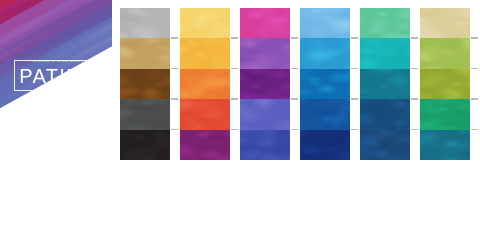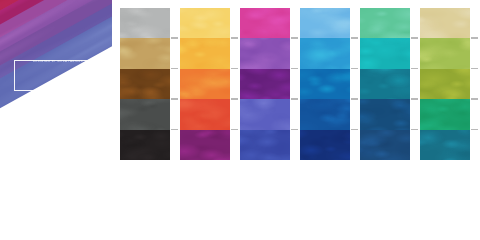--- a/index.html
+++ b/index.html
@@ -69,20 +69,21 @@
       <div class="stripe" style="background: rgb(102, 87, 166); top: 131.6px;">
         <div class="tex" style="background-image: radial-gradient(40.3% 32.2% at 95.4% 89.5%, rgba(255, 255, 255, 0.34) 0%, rgba(255, 255, 255, 0) 70%), radial-gradient(44.8% 35.8% at 70.1% 53%, rgba(255, 255, 255, 0.11) 0%, rgba(255, 255, 255, 0) 70%), radial-gradient(45.5% 36.4% at 5.6% 100.4%, rgba(255, 255, 255, 0.38) 0%, rgba(255, 255, 255, 0) 70%), radial-gradient(45.8% 36.6% at 8.6% 66.3%, rgba(255, 255, 255, 0.14) 0%, rgba(255, 255, 255, 0) 70%), radial-gradient(47% 37.6% at 43.3% 67%, rgba(255, 255, 255, 0.24) 0%, rgba(255, 255, 255, 0) 70%), radial-gradient(58.9% 47.1% at 13.9% -2.1%, rgba(255, 255, 255, 0.39) 0%, rgba(255, 255, 255, 0) 70%), radial-gradient(23.6% 18.9% at 105.3% 90.7%, rgba(255, 255, 255, 0.35) 0%, rgba(255, 255, 255, 0) 70%), radial-gradient(32.9% 26.3% at -7.7% 3.2%, rgba(255, 255, 255, 0.28) 0%, rgba(255, 255, 255, 0) 70%), radial-gradient(49.9% 39.9% at 32.3% 41.2%, rgba(255, 255, 255, 0.29) 0%, rgba(255, 255, 255, 0) 70%);"></div>
       </div>
       <div class="stripe" style="background: rgb(95, 107, 180); top: 145.2px;">
         <div class="tex" style="background-image: radial-gradient(58.6% 46.9% at 91.9% 85.9%, rgba(255, 255, 255, 0.15) 0%, rgba(255, 255, 255, 0) 70%), radial-gradient(47.2% 37.8% at 101.9% 91.2%, rgba(255, 255, 255, 0.31) 0%, rgba(255, 255, 255, 0) 70%), radial-gradient(49.5% 39.6% at 12.5% -3.4%, rgba(255, 255, 255, 0.12) 0%, rgba(255, 255, 255, 0) 70%), radial-gradient(21.9% 17.5% at 71% 69.6%, rgba(255, 255, 255, 0.25) 0%, rgba(255, 255, 255, 0) 70%), radial-gradient(59.3% 47.4% at 79.4% 30.9%, rgba(255, 255, 255, 0.37) 0%, rgba(255, 255, 255, 0) 70%), radial-gradient(41.7% 33.4% at 2.2% 62.9%, rgba(255, 255, 255, 0.1) 0%, rgba(255, 255, 255, 0) 70%), radial-gradient(29.9% 23.9% at 87.9% 34%, rgba(255, 255, 255, 0.25) 0%, rgba(255, 255, 255, 0) 70%), radial-gradient(61.6% 49.3% at 83.3% 72%, rgba(255, 255, 255, 0.31) 0%, rgba(255, 255, 255, 0) 70%), radial-gradient(51.6% 41.3% at 49.4% 85.1%, rgba(255, 255, 255, 0.17) 0%, rgba(255, 255, 255, 0) 70%);"></div>
       </div>
     </div>
 
   <div id="logoBox"></div>
   <div id="logoTag">DESIGNED BY MODA FABRICS</div>
+  <div id="logoWord">PATINA</div>
 
   <div id="grid">
       <div class="tag" style="left: 171px; top: 37.4px;"></div>
       <div class="tag" style="left: 171px; top: 67.8px;"></div>
       <div class="tag" style="left: 171px; top: 98.2px;"></div>
       <div class="tag" style="left: 171px; top: 128.6px;"></div>
       <div class="col" style="left: 120px;">
         <div class="sw" style="background: rgb(180, 182, 182);">
           <div class="tex" style="background-image: radial-gradient(24.2% 19.4% at 29.7% 73.1%, rgba(255, 255, 255, 0.11) 0%, rgba(255, 255, 255, 0) 70%), radial-gradient(20.8% 16.6% at 49.1% 90.1%, rgba(255, 255, 255, 0.18) 0%, rgba(255, 255, 255, 0) 70%), radial-gradient(36.7% 29.4% at 26.6% -2.3%, rgba(255, 255, 255, 0.16) 0%, rgba(255, 255, 255, 0) 70%), radial-gradient(24.9% 19.9% at 50.3% 22%, rgba(255, 255, 255, 0.12) 0%, rgba(255, 255, 255, 0) 70%), radial-gradient(44% 35.2% at 36.1% 72.1%, rgba(255, 255, 255, 0.15) 0%, rgba(255, 255, 255, 0) 70%), radial-gradient(19.5% 15.6% at 23.1% 52.3%, rgba(255, 255, 255, 0.17) 0%, rgba(255, 255, 255, 0) 70%), radial-gradient(32.2% 25.8% at 56.3% 99.9%, rgba(255, 255, 255, 0.23) 0%, rgba(255, 255, 255, 0) 70%), radial-gradient(50.5% 40.4% at 53.9% 82.9%, rgba(255, 255, 255, 0.23) 0%, rgba(255, 255, 255, 0) 70%), radial-gradient(19.4% 15.5% at 57.9% 103%, rgba(255, 255, 255, 0.39) 0%, rgba(255, 255, 255, 0) 70%), radial-gradient(25.8% 20.6% at 2.3% 92.2%, rgba(255, 255, 255, 0.32) 0%, rgba(255, 255, 255, 0) 70%), radial-gradient(30.4% 24.3% at 35% 11.7%, rgba(255, 255, 255, 0.27) 0%, rgba(255, 255, 255, 0) 70%);"></div>
           <div class="tex2" style="background-image: radial-gradient(22.4% 17.9% at 46.3% 8.2%, rgba(0, 0, 0, 0.13) 0%, rgba(0, 0, 0, 0) 70%), radial-gradient(39.7% 31.8% at 29.9% 48.3%, rgba(0, 0, 0, 0.12) 0%, rgba(0, 0, 0, 0) 70%), radial-gradient(33.8% 27% at 17.1% 74.9%, rgba(0, 0, 0, 0.13) 0%, rgba(0, 0, 0, 0) 70%), radial-gradient(25.1% 20.1% at 9% 36.3%, rgba(0, 0, 0, 0.19) 0%, rgba(0, 0, 0, 0) 70%), radial-gradient(40.5% 32.4% at 106.4% -3.5%, rgba(0, 0, 0, 0.11) 0%, rgba(0, 0, 0, 0) 70%), radial-gradient(26.8% 21.4% at 28.1% 32.7%, rgba(0, 0, 0, 0.23) 0%, rgba(0, 0, 0, 0) 70%), radial-gradient(45.2% 36.2% at -0.1% 26.6%, rgba(0, 0, 0, 0.23) 0%, rgba(0, 0, 0, 0) 70%), radial-gradient(24% 19.2% at 97% 76.8%, rgba(0, 0, 0, 0.15) 0%, rgba(0, 0, 0, 0) 70%), radial-gradient(45.4% 36.3% at 21.7% 50.8%, rgba(0, 0, 0, 0.18) 0%, rgba(0, 0, 0, 0) 70%);"></div>

